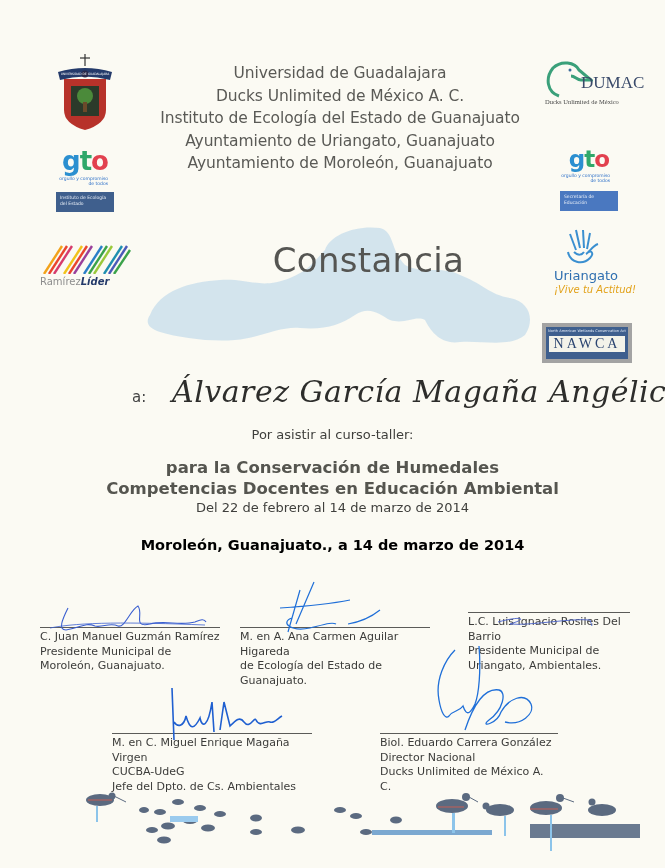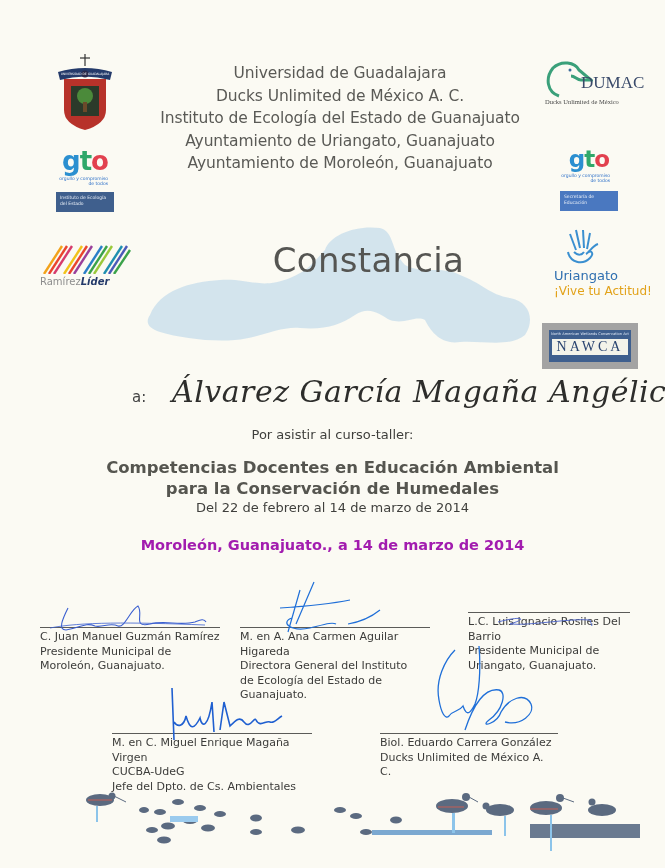--- a/index.html
+++ b/index.html
@@ -34,21 +34,21 @@
     position: absolute; left: 44px; top: 0; width: 400px;
     font-family: "DejaVu Serif", "Liberation Serif", serif;
     font-style: italic; font-size: 30px; color: #2d2d2b; letter-spacing: 0.5px;
     white-space: nowrap;
   }
 
   .center-text { left: 0; width: 665px; text-align: center; }
   .subtitle { top: 427px; font-size: 13px; color: #3f3f3c; }
   .course-title { top: 457px; font-size: 16.5px; font-weight: bold; color: #55554f; line-height: 21px; }
   .course-dates { top: 500px; font-size: 13px; color: #3f3f3c; }
-  .place-date { top: 537px; font-size: 14.5px; font-weight: bold; color: #a21caf; }
+  .place-date { top: 537px; font-size: 14.5px; font-weight: bold; color: #000000; }
 
   
   .sig { text-align: left; font-size: 11px; line-height: 14.5px; color: #3c3c3a; }
   .sig .line { height: 1px; background: #5b5b58; margin-bottom: 2px; }
   .sig-svg { position: absolute; pointer-events: none; }
 
   
   .logo { position: absolute; }
   .gto-word { font-weight: bold; font-size: 26px; letter-spacing: -1px; line-height: 26px; }
   .tiny { font-size: 4.5px; line-height: 5px; }
@@ -128,24 +128,24 @@
       <path d="M8,6 L14,22"></path>
         <path d="M14,2 L18,20"></path>
         <path d="M21,2 L22,20"></path>
         <path d="M28,5 L25,21"></path>
       <path d="M36,16 C30,18 28,24 24,26"></path>
       <path d="M6,24 C8,34 20,38 28,30 C32,26 30,22 26,24"></path>
       <path d="M12,24 C16,28 20,27 22,24"></path>
     </g>
   </svg>
   <div style="position:absolute; left:6px; top:40px; font-size:13px; color:#2f6fb0;">Uriangato</div>
-  <div style="position:absolute; left:6px; top:56px; font-size:12px; color:#e2a21a; white-space:nowrap;">¡Vive tu Actitud!</div>
-</div>
-
-<div class="logo" style="left:542px; top:323px; width:82px; height:32px; background:#3e5f8e; border:7px solid #a3a3a3;">
+  <div style="position:absolute; left:6px; top:56px; font-size:10px; font-style:italic; color:#e2a21a; white-space:nowrap;">¡Vive tu Actitud!</div>
+</div>
+
+<div class="logo" style="left:542px; top:323px; width:82px; height:32px; background:#3e5f8e; border:4px solid #a3a3a3;">
   <div class="tiny" style="color:#dfe8f5; text-align:center; font-size:3.6px; white-space:nowrap; overflow:hidden; margin-top:2px;">North American Wetlands Conservation Act</div>
   <div style="background:#f3f3ea; margin:2px 3px; height:16px; font-family:'Liberation Serif', serif; font-size:14px; letter-spacing:3px; color:#2a4470; text-align:center; line-height:16px;">NAWCA</div>
 </div>
 
 <div class="abs header-lines">
   <div>Universidad de Guadalajara</div>
   <div>Ducks Unlimited de México A. C.</div>
   <div>Instituto de Ecología del Estado de Guanajuato</div>
   <div>Ayuntamiento de Uriangato, Guanajuato</div>
   <div>Ayuntamiento de Moroleón, Guanajuato</div>
@@ -154,56 +154,56 @@
 <div class="abs title">Constancia</div>
 
 <div class="abs recipient-row">
   <span class="recipient-prefix">a:</span>
   <span class="recipient-name">Álvarez García Magaña Angélica</span>
 </div>
 
 <div class="abs center-text subtitle">Por asistir al curso-taller:</div>
 
 <div class="abs center-text course-title">
+  <div>para la Conservación de Humedales</div>
   <div>Competencias Docentes en Educación Ambiental</div>
-  <div>para la Conservación de Humedales</div>
 </div>
 
 <div class="abs center-text course-dates">Del 22 de febrero al 14 de marzo de 2014</div>
 
 <div class="abs center-text place-date">Moroleón,  Guanajuato., a 14 de marzo de 2014</div>
 
 <div class="abs sig" style="left:40px; top:627px; width:180px;">
   <div class="line"></div>
   <div>C. Juan Manuel Guzmán Ramírez</div>
   <div>Presidente Municipal de</div>
   <div>Moroleón, Guanajuato.</div>
 </div>
 <div class="abs sig" style="left:240px; top:627px; width:190px;">
   <div class="line"></div>
   <div>M. en A. Ana Carmen Aguilar Higareda</div>
-  <div>Directora General del Instituto</div>
   <div>de Ecología del Estado de Guanajuato.</div>
 </div>
 <div class="abs sig" style="left:468px; top:612px; width:162px;">
   <div class="line"></div>
   <div>L.C. Luis Ignacio Rosiles Del Barrio</div>
   <div>Presidente Municipal  de</div>
-  <div>Uriangato, Guanajuato.</div>
+  <div>Uriangato, Ambientales.</div>
 </div>
 
 <div class="abs sig" style="left:112px; top:733px; width:200px;">
   <div class="line"></div>
   <div>M. en C. Miguel Enrique Magaña Virgen</div>
   <div>CUCBA-UdeG</div>
   <div>Jefe del Dpto. de Cs. Ambientales</div>
 </div>
 <div class="abs sig" style="left:380px; top:733px; width:178px;">
   <div class="line"></div>
   <div>Biol. Eduardo Carrera González</div>
+  <div>Director Nacional</div>
   <div>Ducks Unlimited de México A. C.</div>
 </div>
 
 <svg class="sig-svg" style="left:40px; top:600px;" width="170" height="40" viewBox="0 0 170 40">
   <path d="M28,8 C22,20 18,30 26,30 C40,28 45,22 55,26 C62,28 70,22 78,26 C85,28 90,10 98,6 C104,14 92,28 110,24 C125,20 140,26 155,22 C160,20 164,18 166,22" fill="none" stroke="#3b5fd0" stroke-width="1.1"></path>
   <path d="M10,28 C40,22 90,22 165,25" fill="none" stroke="#3b5fd0" stroke-width="0.8"></path>
 </svg>
 <svg class="sig-svg" style="left:270px; top:578px;" width="120" height="60" viewBox="0 0 120 60">
   <path d="M30,12 L18,54 M44,4 L26,46 M10,30 C40,28 60,26 80,22 M22,40 C10,44 20,54 40,50 C56,46 62,44 66,46 M78,46 C90,44 100,40 110,32" fill="none" stroke="#1f6fd8" stroke-width="1.2"></path>
 </svg>

